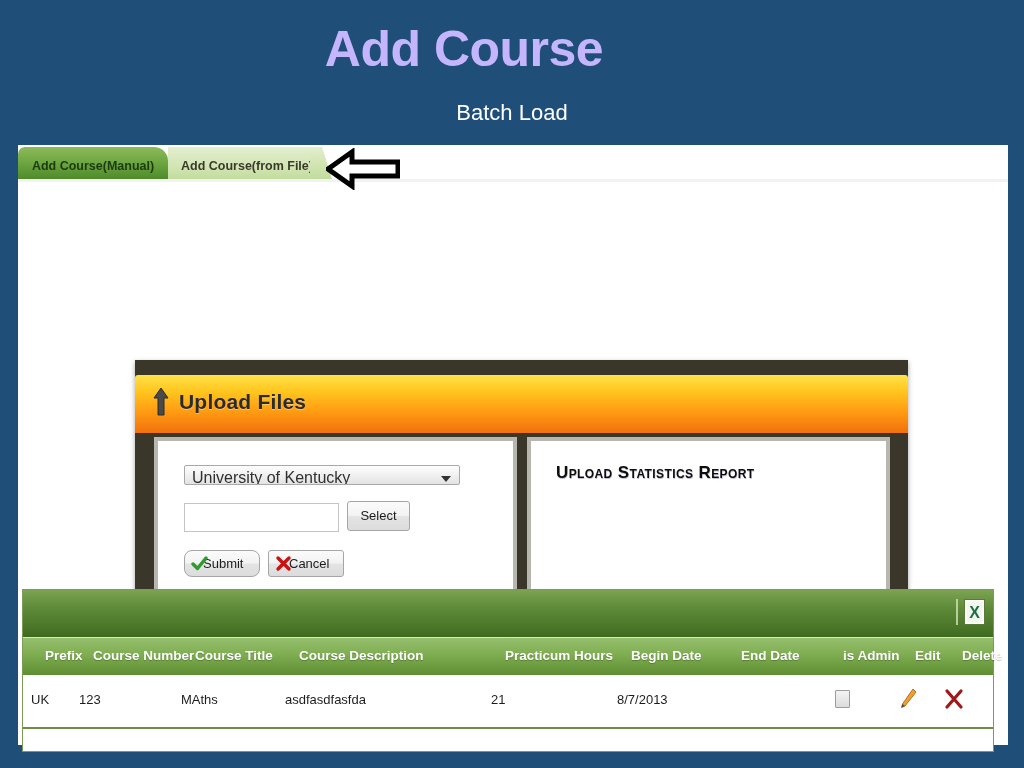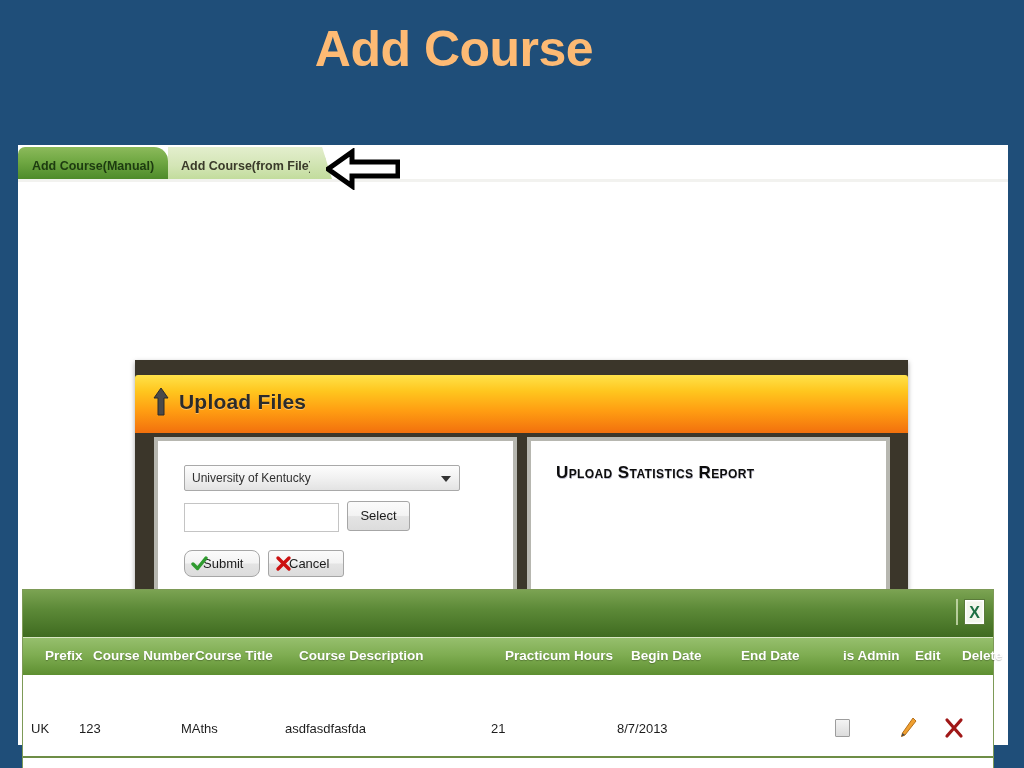--- a/index.html
+++ b/index.html
@@ -16,25 +16,25 @@
   #stage {
     position: relative;
     width: 1024px;
     height: 768px;
     background: #1F4E79;
   }
 
   
   .slide-title {
     position: absolute;
-    left: 0;
+    left: 10px;
     top: 24px;
     width: 908px;
     text-align: center;
-    color: #fdba74;
+    color: #c4b5fd;
     font-size: 50px;
     font-weight: bold;
     letter-spacing: -0.5px;
     line-height: 1.0;
   }
   .slide-subtitle {
     position: absolute;
     left: 0;
     top: 100px;
     width: 1024px;
@@ -176,26 +176,26 @@
   }
   .box-left  { left: 19px;  top: 19px; width: 363px; height: 268px; }
   .box-right { left: 392px; top: 19px; width: 363px; height: 268px; }
 
   
   .form-select {
     position: absolute;
     left: 26px;
     top: 24px;
     width: 276px;
-    height: 26px;
+    height: 20px;
     background: linear-gradient(to bottom, #fdfdfd 0%, #f1f1f1 50%, #e3e3e3 100%);
     border: 1px solid #a9a9a9;
     border-radius: 2px;
     box-sizing: border-box;
-    font-size: 12px;
+    font-size: 16px;
     color: #303030;
     line-height: 24px;
     padding-left: 7px;
     white-space: nowrap;
     overflow: hidden;
   }
   .select-caret {
     position: absolute;
     right: 8px;
     top: 10px;
@@ -343,21 +343,20 @@
     color: #ffffff;
     white-space: nowrap;
     text-shadow: 0 1px 1px rgba(0,0,0,0.25);
     padding-left: 14px;
   }
   .grid-row {
     position: relative;
     height: 52px;
     background: #ffffff;
     border-bottom: 2px solid #6d8d46;
-    margin-top: 29px;
   }
   .grid-row .cell {
     position: absolute;
     top: 17px;
     font-size: 13px;
     color: #1d1d1d;
     white-space: nowrap;
   }
   .row-checkbox {
     position: absolute;
@@ -380,20 +379,21 @@
     height: 22px;
     background: #ffffff;
   }
 </style>
 </head>
 <body>
 
 <div id="stage">
 
   <div class="slide-title">Add Course</div>
+  <div class="slide-subtitle">Batch Load</div>
 
   <div class="app-canvas">
 
     <div class="tabstrip">
       <div class="tab tab-active">Add Course(Manual)</div>
       <div class="tab tab-inactive">Add Course(from File)</div>
       <div class="tab-slant"></div>
       <div class="tab-underline"></div>
     </div>
 

